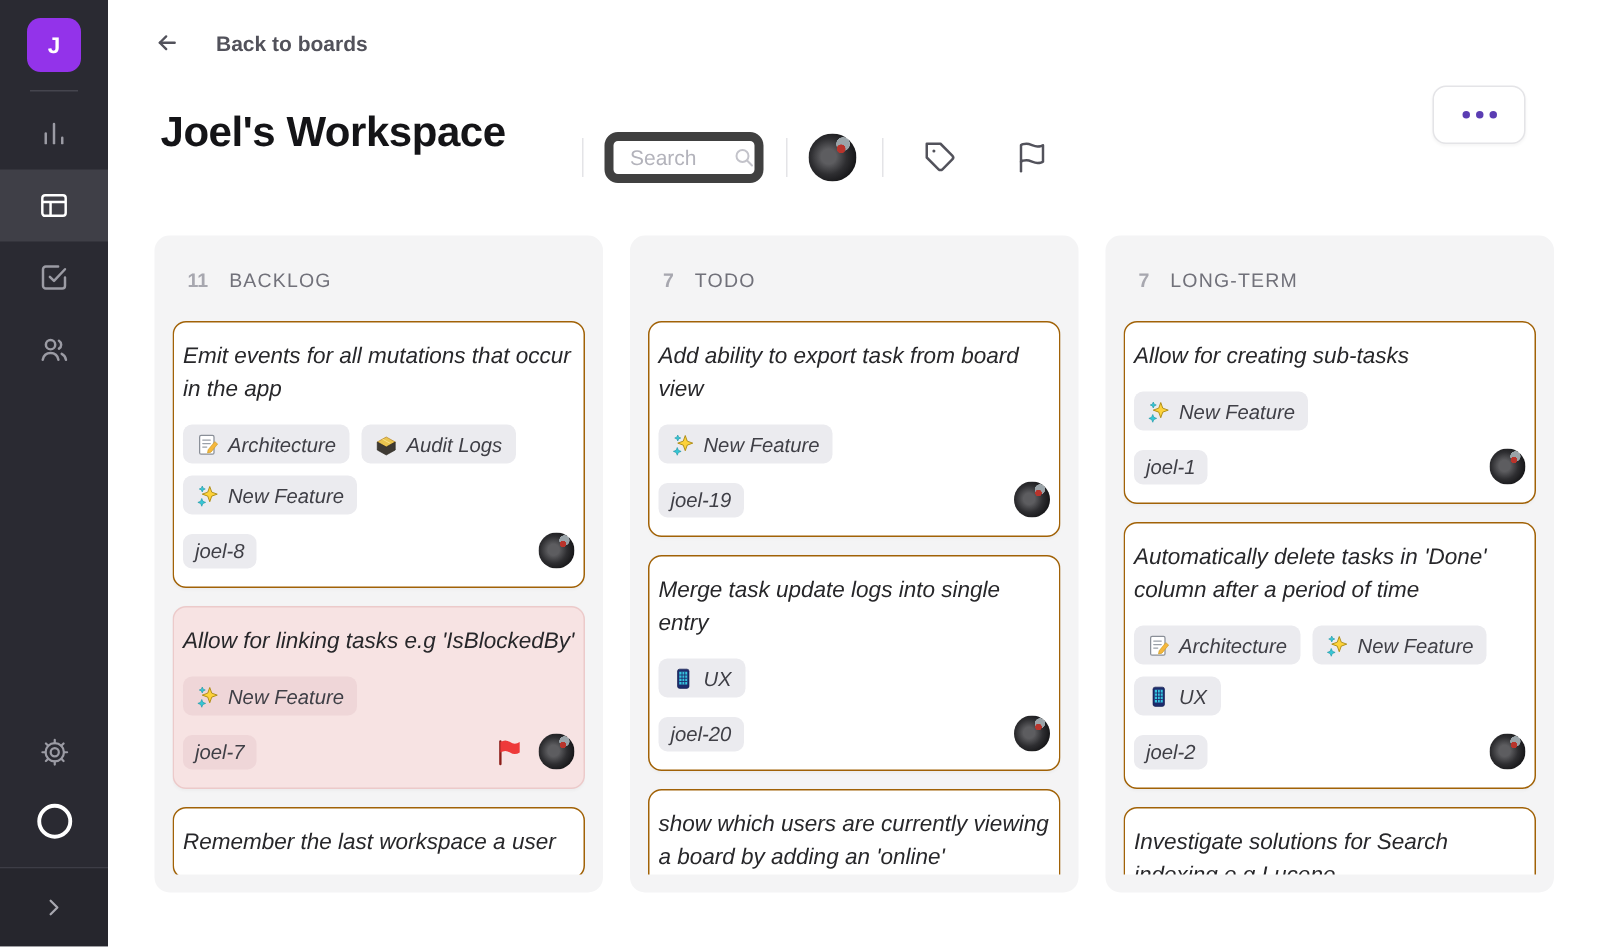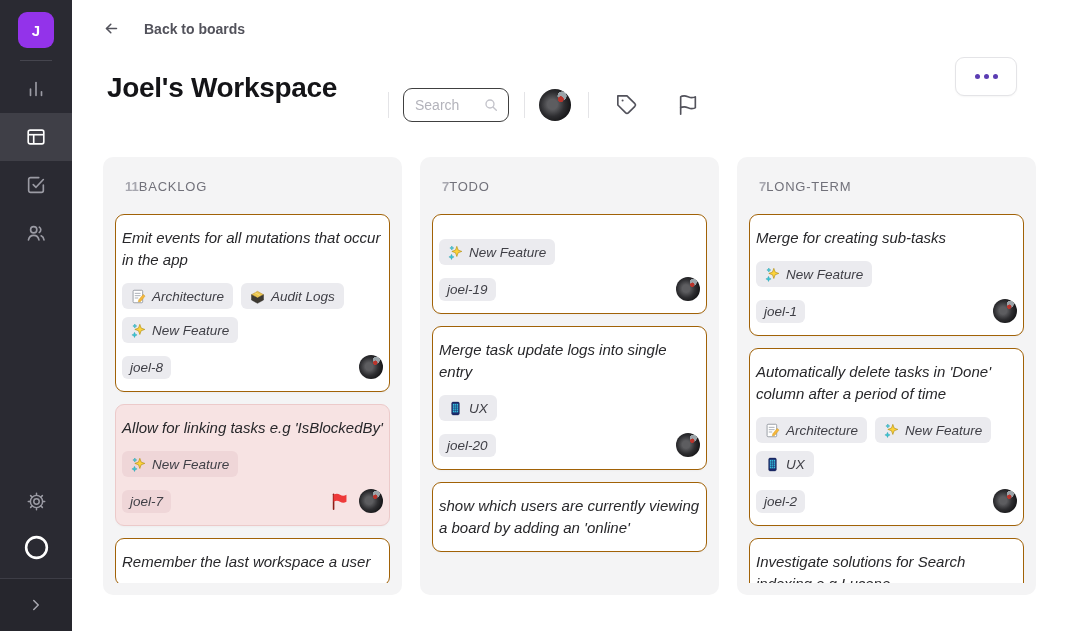--- a/index.html
+++ b/index.html
@@ -18,37 +18,37 @@
   .sb-bottom { position:absolute; bottom:0; left:0; width:72px; display:flex; flex-direction:column; align-items:center; }
   .sb-bottom .sb-item { height:46px; }
   .sb-foot-divider { width:72px; height:1px; background:#3d3d46; margin-top:8px; }
   .sb-foot { width:72px; height:52px; background:#26262d; display:flex; align-items:center; justify-content:center; color:#a8a8b0; cursor:pointer; }
 
   
   .back-row { position:absolute; left:103px; top:20px; display:flex; align-items:center; gap:24px; color:#52525b; font-size:14px; font-weight:bold; cursor:pointer; }
   .back-row svg { width:17px; height:17px; }
   .page-title { position:absolute; left:107px; top:72px; font-size:28px; font-weight:bold; color:#141417; letter-spacing:-0.3px; }
   .vsep { position:absolute; top:92px; width:1px; height:26px; background:#e4e4e7; }
-  .search-box { position:absolute; left:403px; top:88px; width:106px; height:34px; border:1px solid #404040; border-radius:9px; display:flex; align-items:center; padding:0 9px 0 11px; gap:6px; background:#fff; }
+  .search-box { position:absolute; left:403px; top:88px; width:106px; height:34px; border:6px solid #404040; border-radius:9px; display:flex; align-items:center; padding:0 9px 0 11px; gap:6px; background:#fff; }
   .search-box input { border:none; outline:none; width:62px; font-size:14px; color:#3f3f46; font-family:"Liberation Sans", sans-serif; background:transparent; }
   .search-box input::placeholder { color:#b3b3bb; }
   .search-box svg { width:16px; height:16px; color:#c3c3ca; flex:none; }
   .hdr-avatar { position:absolute; left:539px; top:89px; width:32px; height:32px; border-radius:50%; cursor:pointer;
     background: radial-gradient(circle at 68% 32%, #b8342c 0 9%, rgba(0,0,0,0) 10%),
                 radial-gradient(circle at 72% 22%, #9aa3a8 0 13%, rgba(0,0,0,0) 14%),
                 radial-gradient(circle at 42% 48%, #5d5d60 0 20%, #2e2e31 48%, #121214 78%); }
   .hdr-icon { position:absolute; top:94px; color:#52525b; cursor:pointer; }
   .hdr-icon svg { width:22px; height:22px; }
   .more-btn { position:absolute; left:955px; top:57px; width:62px; height:39px; background:#fff; border:1px solid #e4e4e7; border-radius:9px; display:flex; align-items:center; justify-content:center; gap:4px; cursor:pointer; box-shadow:0 1px 2px rgba(0,0,0,0.04); }
   .more-btn .dot { width:5px; height:5px; border-radius:50%; background:#5b3db3; }
 
   
   .board { position:absolute; left:103px; top:157px; display:flex; gap:18px; }
   .column { width:299px; height:438px; background:#f4f4f5; border-radius:10px; padding:12px; display:flex; flex-direction:column; }
-  .col-header { display:flex; align-items:center; padding:10px 10px 0; margin-bottom:20px; }
+  .col-header { display:flex; align-items:center; gap:14px; padding:10px 10px 0; margin-bottom:20px; }
   .col-count { font-size:13px; font-weight:bold; color:#a7a7af; }
   .col-title { font-size:13px; font-weight:normal; color:#71717a; letter-spacing:0.06em; }
   .cards { display:flex; flex-direction:column; gap:12px; flex:1; min-height:0; overflow:hidden; }
   .card { background:#ffffff; border:1px solid #a16207; border-radius:9px; padding:12px 6px; flex:none; cursor:pointer; box-shadow:0 1px 2px rgba(0,0,0,0.03);font-style:italic; }
   .card.pink { background:#f7e3e3; border-color:#eccaca;text-align:center; }
   .card-title { font-size:15px; line-height:22px; color:#27272a; }
   .chips { display:flex; flex-wrap:wrap; gap:8px; margin-top:12px; }
   .chip { display:inline-flex; align-items:center; gap:6px; background:#ebebef; border-radius:6px; padding:4px 9px; font-size:13.5px; color:#3f3f46; height:26px; }
   .card.pink .chip { background:#efd6d8; }
   .chip svg { width:15px; height:15px; flex:none; }
@@ -265,20 +265,21 @@
           </div>
         </div>
       </div>
       <div class="column">
         <div class="col-header">
           <span class="col-count">7</span>
           <span class="col-title">TODO</span>
         </div>
         <div class="cards">
           <div class="card">
+            <div class="card-title">Add ability to export task from board view</div>
             <div class="chips">
               <span class="chip">
                 <span class="icon-wrap" style="display: inline-flex; width: 15px; height: 15px;">
                   <svg viewBox="0 0 18 18" style="width: 100%; height: 100%;">
                     <path d="M10.6 1.6l1.6 4.5 4.4 1.6-4.4 1.6-1.6 4.5L9 9.3 4.6 7.7 9 6.1z" fill="#fdd23a" stroke="#a8860b" stroke-width="0.7"></path>
                     <path d="M4.2 11.2l.9 2.2 2.2.9-2.2.9-.9 2.2-.9-2.2-2.2-.9 2.2-.9z" fill="#35c7d6" stroke="#1d96a5" stroke-width="0.5"></path>
                     <path d="M4.6 1.2l.7 1.7 1.7.7-1.7.7-.7 1.7-.7-1.7-1.7-.7 1.7-.7z" fill="#35c7d6" stroke="#1d96a5" stroke-width="0.5"></path>
                   </svg>
                 </span>
                 <span class="label-text">New Feature</span>
@@ -317,21 +318,21 @@
           </div>
         </div>
       </div>
       <div class="column">
         <div class="col-header">
           <span class="col-count">7</span>
           <span class="col-title">LONG-TERM</span>
         </div>
         <div class="cards">
           <div class="card">
-            <div class="card-title">Merge for creating sub-tasks</div>
+            <div class="card-title">Allow for creating sub-tasks</div>
             <div class="chips">
               <span class="chip">
                 <span class="icon-wrap" style="display: inline-flex; width: 15px; height: 15px;">
                   <svg viewBox="0 0 18 18" style="width: 100%; height: 100%;">
                     <path d="M10.6 1.6l1.6 4.5 4.4 1.6-4.4 1.6-1.6 4.5L9 9.3 4.6 7.7 9 6.1z" fill="#fdd23a" stroke="#a8860b" stroke-width="0.7"></path>
                     <path d="M4.2 11.2l.9 2.2 2.2.9-2.2.9-.9 2.2-.9-2.2-2.2-.9 2.2-.9z" fill="#35c7d6" stroke="#1d96a5" stroke-width="0.5"></path>
                     <path d="M4.6 1.2l.7 1.7 1.7.7-1.7.7-.7 1.7-.7-1.7-1.7-.7 1.7-.7z" fill="#35c7d6" stroke="#1d96a5" stroke-width="0.5"></path>
                   </svg>
                 </span>
                 <span class="label-text">New Feature</span>

